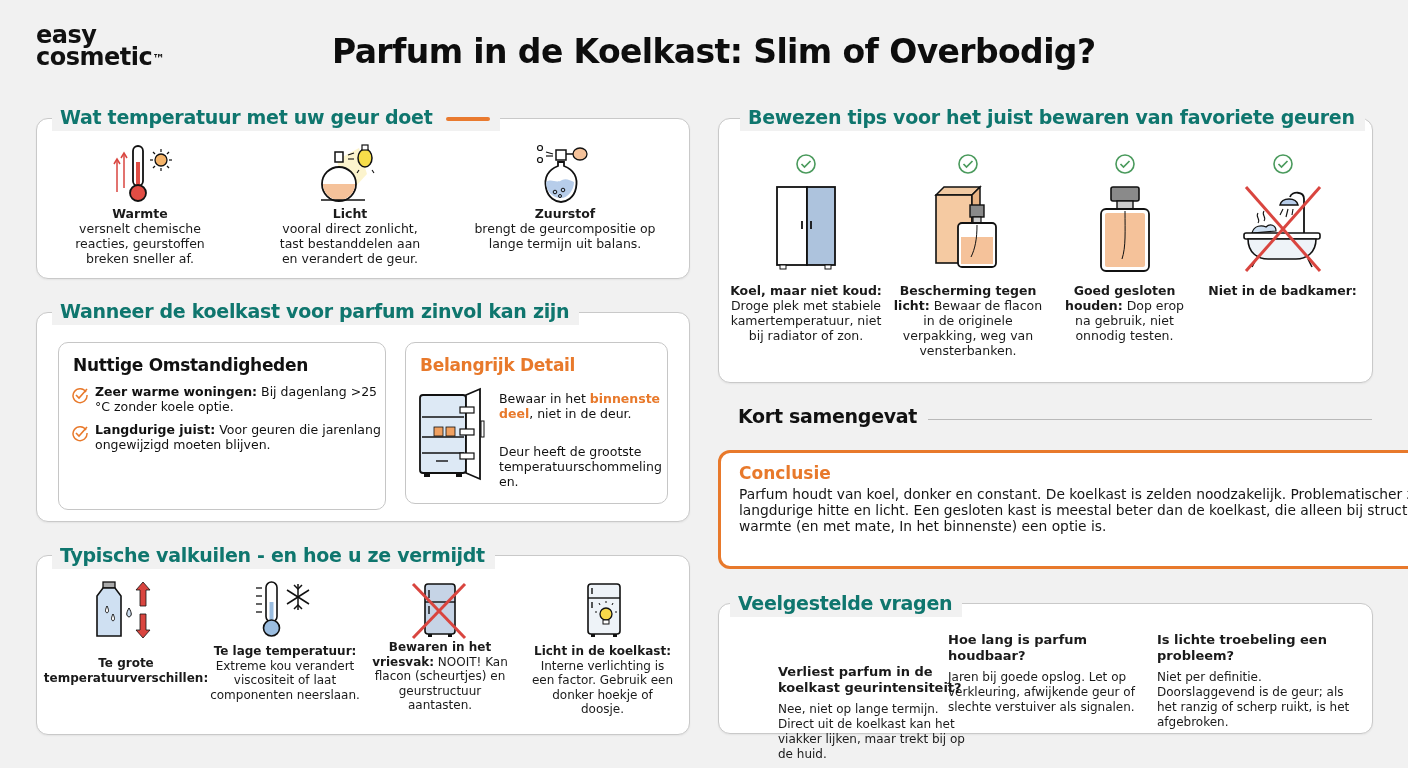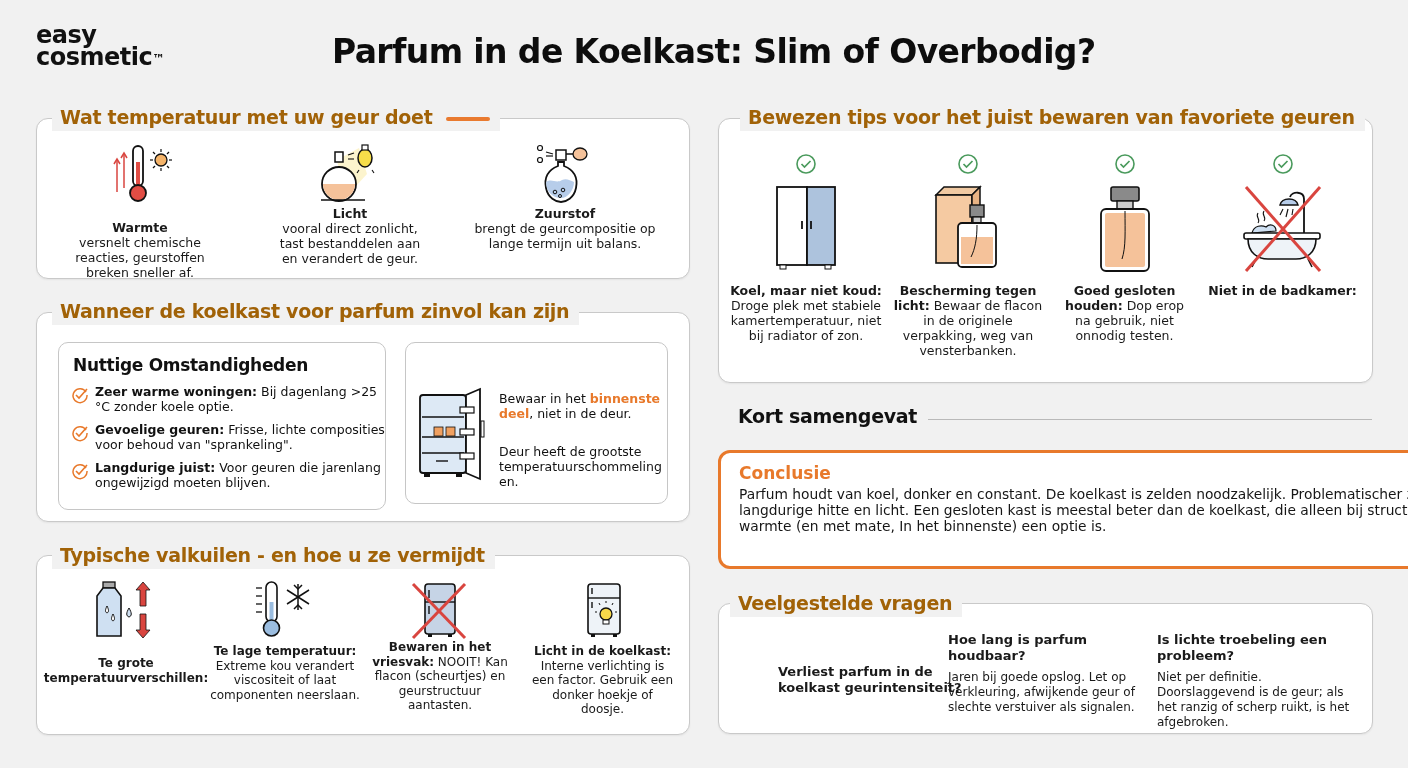--- a/index.html
+++ b/index.html
@@ -4,21 +4,21 @@
 <style>
   * { box-sizing: border-box; margin: 0; padding: 0; }
   html, body { width: 1408px; height: 768px; background: #f1f1f1; overflow: hidden; }
   body { font-family: "DejaVu Sans", "Liberation Sans", sans-serif; color: #111; position: relative; }
 
   .logo { position: absolute; left: 36px; top: 24px; font-weight: 700; font-size: 24px; line-height: 22px; letter-spacing: -0.5px; color: #111; }
   .logo sup { font-size: 12px; vertical-align: top; position: relative; top: 2px; }
   .page-title { position: absolute; left: 300px; top: 32px; font-size: 33px; font-weight: 700; letter-spacing: -0.6px; color: #0d0d0d; white-space: nowrap; margin-left: 32px; }
 
   .card { position: absolute; background: #fff; border: 1.5px solid #c9c9c9; border-radius: 12px; box-shadow: 0 1px 2px rgba(0,0,0,0.06); }
-  .sec-title { position: absolute; background: #f1f1f1; padding: 0 10px 0 8px; font-weight: 700; font-size: 19px; letter-spacing: -0.3px; color: #a16207; white-space: nowrap; line-height: 28px; }
+  .sec-title { position: absolute; background: #f1f1f1; padding: 0 10px 0 8px; font-weight: 700; font-size: 19px; letter-spacing: -0.3px; color: #0f766e; white-space: nowrap; line-height: 28px; }
   .orange-dash { display: inline-block; width: 44px; height: 4px; background: #e97a2f; border-radius: 2px; vertical-align: middle; margin-left: 14px; }
 
   .col { position: absolute; text-align: center; font-size: 12.5px; line-height: 15px; color: #1a1a1a; }
   .col b { font-weight: 700; }
   .icon { display: block; margin: 0 auto; }
 
   .inner-box { position: absolute; border: 1.3px solid #c6c6c6; border-radius: 10px; background: #fff; }
   .inner-title { font-weight: 700; font-size: 17px; letter-spacing: -0.3px; margin: 12px 0 0 14px; }
   .check-item { display: flex; align-items: flex-start; margin: 9px 0 0 12px; font-size: 12.5px; line-height: 14.5px; }
   .check-item .ck { flex: 0 0 auto; margin-right: 6px; margin-top: 1px; }
@@ -61,21 +61,21 @@
         <line x1="56" y1="7" x2="56" y2="10"></line>
         <line x1="56" y1="26" x2="56" y2="29"></line>
         <line x1="45" y1="18" x2="48" y2="18"></line>
         <line x1="64" y1="18" x2="67" y2="18"></line>
         <line x1="48" y1="10" x2="50" y2="12"></line>
         <line x1="62" y1="24" x2="64" y2="26"></line>
         <line x1="48" y1="26" x2="50" y2="24"></line>
         <line x1="62" y1="12" x2="64" y2="10"></line>
       </g>
   </svg>
-  <b style="display:block;margin-top:16px;">Warmte</b>
+  <b style="display:block;margin-top:2px;">Warmte</b>
   <span>versnelt chemische reacties, geurstoffen breken sneller af.</span>
 </div>
 
 <div class="col" style="left:270px; top:142px; width:160px;">
   <svg class="icon" width="70" height="62" viewBox="0 0 70 62">
     <polygon points="22,18 44,6 52,32 30,56" fill="#fbf0b8" opacity="0.7"></polygon>
     <rect x="20" y="10" width="8" height="10" fill="#fff" stroke="#111" stroke-width="1.5"></rect>
     <ellipse cx="24" cy="42" rx="17" ry="17" fill="#fff" stroke="#111" stroke-width="1.8"></ellipse>
     <path d="M8,42 a16,16 0 0 0 32,0 z" fill="#f5c29a"></path>
     <line x1="6" y1="58" x2="50" y2="58" stroke="#111" stroke-width="1.5"></line>
@@ -121,32 +121,26 @@
         <path d="M15,6 A7,7 0 1 0 16,9" fill="none" stroke="#e8792b" stroke-width="1.5"></path>
         <polyline points="5,9 8,12 16,3" fill="none" stroke="#e8792b" stroke-width="1.6"></polyline>
       </svg>
     <div><b>Zeer warme woningen:</b><span> Bij dagenlang &gt;25 °C zonder koele optie.</span></div>
   </div>
   <div class="check-item">
     <svg class="ck" width="18" height="18" viewBox="0 0 18 18">
         <path d="M15,6 A7,7 0 1 0 16,9" fill="none" stroke="#e8792b" stroke-width="1.5"></path>
         <polyline points="5,9 8,12 16,3" fill="none" stroke="#e8792b" stroke-width="1.6"></polyline>
       </svg>
-    <div><b>Gevoelige geuren:</b><span> Frisse, lichte composities voor behoud van "sprankeling".</span></div>
-  </div>
-  <div class="check-item">
-    <svg class="ck" width="18" height="18" viewBox="0 0 18 18">
-        <path d="M15,6 A7,7 0 1 0 16,9" fill="none" stroke="#e8792b" stroke-width="1.5"></path>
-        <polyline points="5,9 8,12 16,3" fill="none" stroke="#e8792b" stroke-width="1.6"></polyline>
-      </svg>
     <div><b>Langdurige juist:</b><span> Voor geuren die jarenlang ongewijzigd moeten blijven.</span></div>
   </div>
 </div>
 
 <div class="inner-box" style="left:405px; top:342px; width:263px; height:162px;">
+  <div class="inner-title orange">Belangrijk Detail</div>
   <svg width="78" height="96" viewBox="0 0 78 96" style="position:absolute; left:10px; top:44px;">
     <rect x="4" y="8" width="46" height="78" rx="3" fill="#dde9f5" stroke="#111" stroke-width="1.8"></rect>
     <line x1="6" y1="30" x2="48" y2="30" stroke="#111" stroke-width="1.4"></line>
     <line x1="6" y1="50" x2="48" y2="50" stroke="#111" stroke-width="1.4"></line>
     <line x1="6" y1="66" x2="48" y2="66" stroke="#111" stroke-width="1.4"></line>
     <rect x="18" y="40" width="9" height="9" fill="#f0a060" stroke="#111" stroke-width="0.8"></rect>
     <rect x="30" y="40" width="9" height="9" fill="#f0a060" stroke="#111" stroke-width="0.8"></rect>
     <line x1="20" y1="74" x2="32" y2="74" stroke="#111" stroke-width="1.4"></line>
     <rect x="8" y="86" width="6" height="4" fill="#111"></rect>
       <rect x="40" y="86" width="6" height="4" fill="#111"></rect>
@@ -319,20 +313,21 @@
 <div class="concl">
   <h3>Conclusie</h3>
   <p>Parfum houdt van koel, donker en constant. De koelkast is zelden noodzakelijk. Problematischer zijn langdurige hitte en licht. Een gesloten kast is meestal beter dan de koelkast, die alleen bij structurele warmte (en met mate, In het binnenste) een optie is.</p>
 </div>
 
 <div class="card" style="left:718px; top:603px; width:655px; height:131px;"></div>
 <div class="sec-title" style="left:730px; top:589px;">Veelgestelde vragen</div>
 
 <div class="faq" style="left:738px; top:664px; width:195px;margin-left:40px;">
   <h4>Verliest parfum in de koelkast geurintensiteit?</h4>
+  <p>Nee, niet op lange termijn. Direct uit de koelkast kan het viakker lijken, maar trekt bij op de huid.</p>
 </div>
 <div class="faq" style="left:948px; top:632px; width:190px;">
   <h4>Hoe lang is parfum houdbaar?</h4>
   <p>Jaren bij goede opslog. Let op verkleuring, afwijkende geur of slechte verstuiver als signalen.</p>
 </div>
 <div class="faq" style="left:1157px; top:632px; width:205px;">
   <h4>Is lichte troebeling een probleem?</h4>
   <p>Niet per definitie. Doorslaggevend is de geur; als het ranzig of scherp ruikt, is het afgebroken.</p>
 </div>
 

